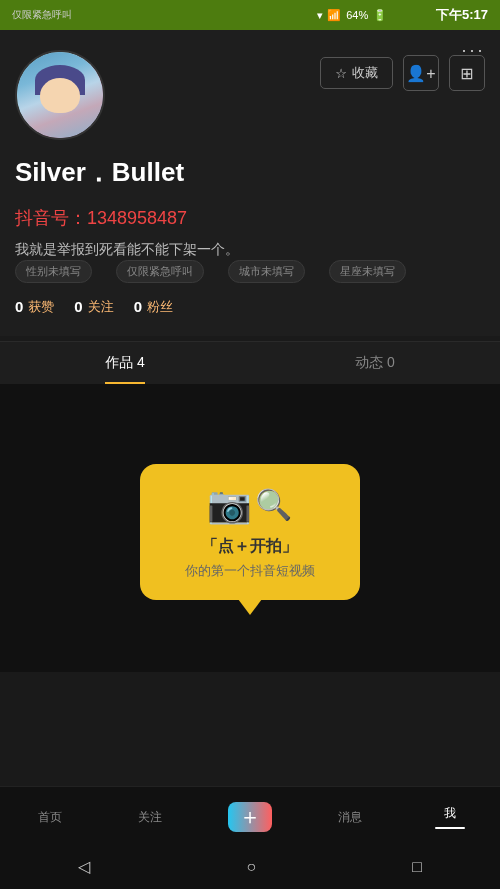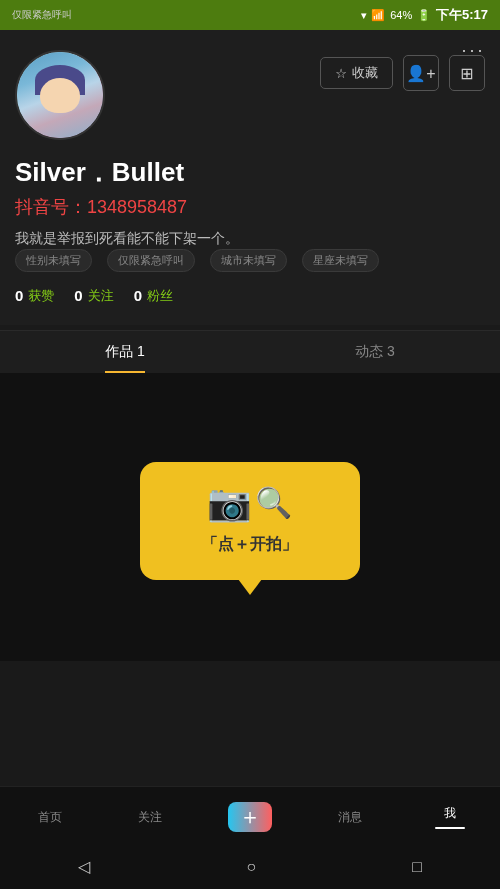--- a/index.html
+++ b/index.html
@@ -20,21 +20,21 @@
       background: #4d7c0f;
       display: flex;
       align-items: center;
       justify-content: space-between;
       padding: 0 12px;
       font-size: 11px;
       color: #fff;
     }
     .status-left { font-size: 10px; color: #ccc; }
     .status-right { display: flex; align-items: center; gap: 5px; font-size: 11px; }
-    .status-time { font-size: 13px; font-weight: bold; }
+    .status-time { font-size: 13px; font-weight: bold; margin-left: 44px; }
 
     
     .header-area {
       background: #1e1e1e;
       padding: 10px 15px 0 15px;
       position: relative;
     }
 
     .more-dots {
       position: absolute;
@@ -138,39 +138,39 @@
     
     .profile-info {
       background: #1e1e1e;
       padding: 0 15px 15px 15px;
     }
 
     .username {
       font-size: 26px;
       font-weight: bold;
       color: #fff;
-      margin-bottom: 5px;
+      margin-bottom: 16px;
     }
 
     .douyin-id {
       font-size: 18px;
       color: #ef4444;
       margin-bottom: 10px;
     }
 
     .bio {
       font-size: 14px;
       color: #bbb;
       margin-bottom: 0;
       line-height: 1.4;
     }
 
     .tags {
       display: flex;
-      gap: 15px;
+      gap: 24px;
       flex-wrap: wrap;
       margin-bottom: 15px;
     }
 
     .tag {
       background: #2a2a2a;
       border: 1px solid #3a3a3a;
       color: #888;
       padding: 3px 10px;
       border-radius: 20px;
@@ -189,21 +189,21 @@
       gap: 5px;
       font-size: 15px;
     }
 
     .stat-num {
       font-weight: bold;
       color: #fff;
     }
 
     .stat-label {
-      color: #84cc16;
+      color: #fdba74;
       font-size: 13px;
     }
 
     
     .tabs {
       background: #1e1e1e;
       display: flex;
       border-top: 1px solid #2a2a2a;
       margin-top: 5px;
     }
@@ -442,33 +442,34 @@
       <span class="stat-label">关注</span>
     </div>
     <div class="stat-item">
       <span class="stat-num">0</span>
       <span class="stat-label">粉丝</span>
     </div>
   </div>
 </div>
 
 <div class="tabs">
-  <div class="tab active">作品 1</div>
-  <div class="tab">动态 3</div>
+  <div class="tab active">作品 4</div>
+  <div class="tab">动态 0</div>
 </div>
 
 <div class="content-sep"></div>
 
 <div class="content-area">
   <div class="promo-card">
     <div class="promo-icon-area">
       <div style="font-size:36px; margin-right:4px;">📷</div>
       <div style="font-size:30px;">🔍</div>
     </div>
     <div class="promo-title">「点＋开拍」</div>
+    <div class="promo-subtitle">你的第一个抖音短视频</div>
     <div class="promo-tail"></div>
   </div>
 </div>
 
 <div class="bottom-nav">
   <div class="nav-item">
     <span class="nav-label">首页</span>
   </div>
   <div class="nav-item">
     <span class="nav-label">关注</span>

